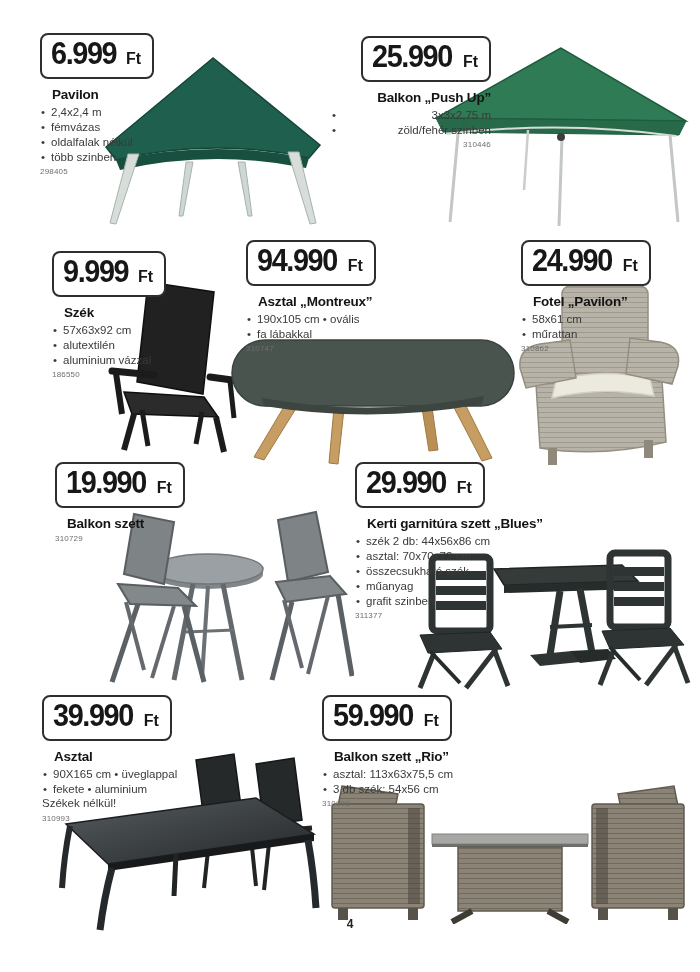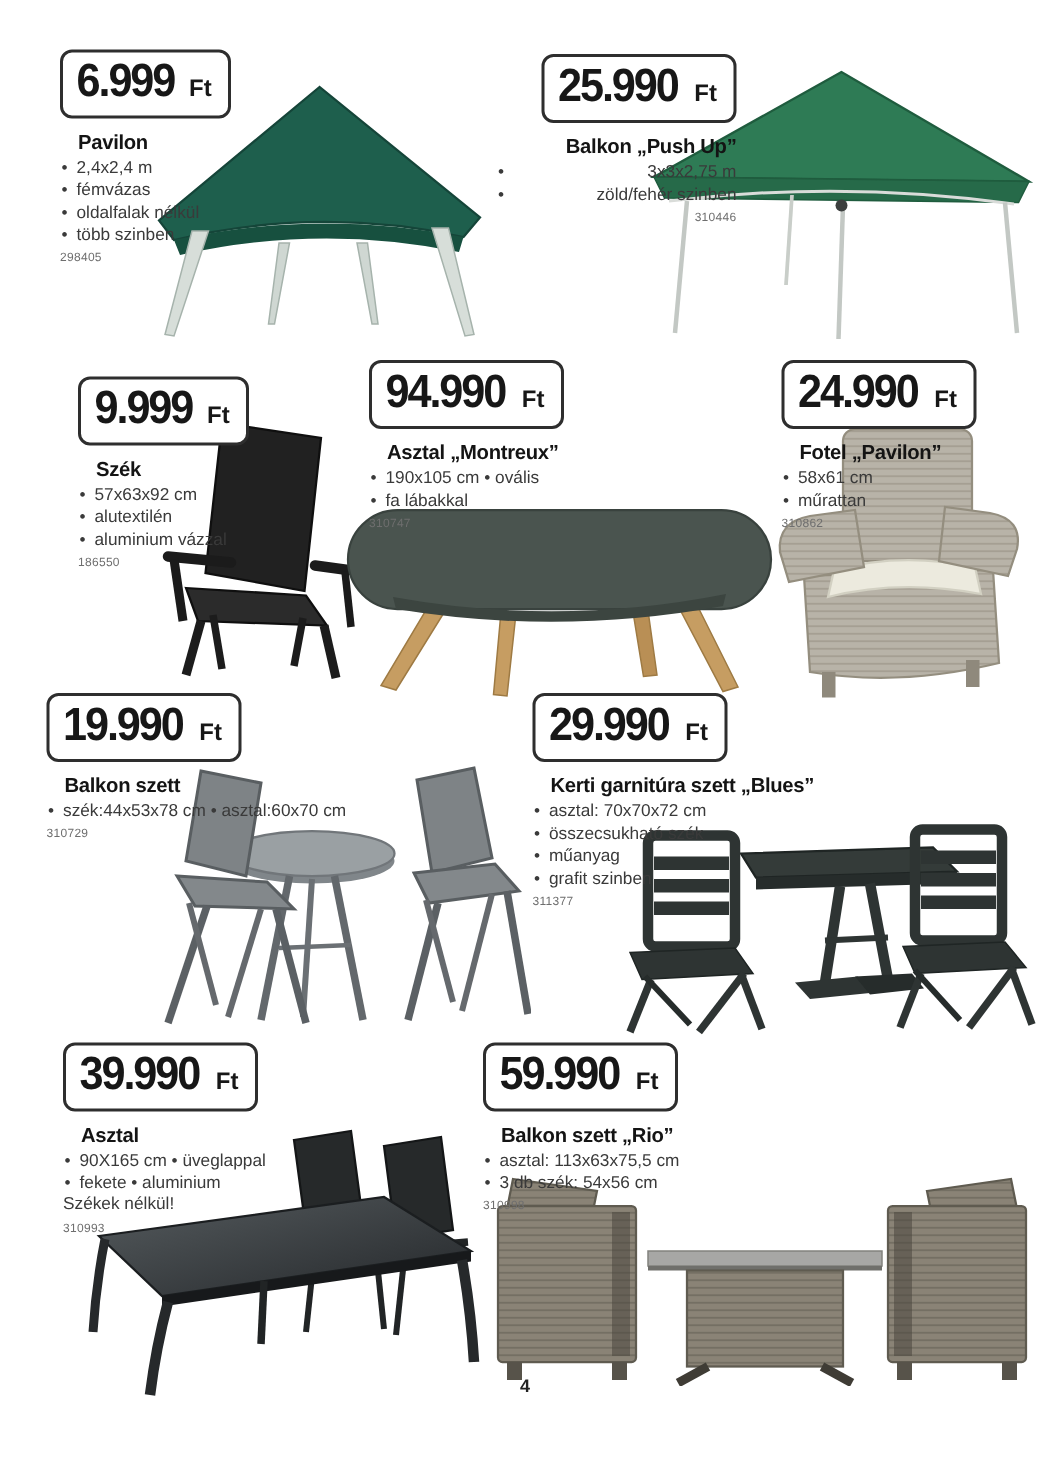--- a/index.html
+++ b/index.html
@@ -174,29 +174,26 @@
       <path d="M118 116 L96 188" stroke="#65696d" stroke-width="4"></path>
       <path d="M70 112 L88 180" stroke="#65696d" stroke-width="4"></path>
 
       <polygon points="222,30 260,22 272,82 232,92" fill="#7e8386" stroke="#595e61" stroke-width="2"></polygon>
       <polygon points="220,92 274,86 290,104 230,112" fill="#83888b" stroke="#595e61" stroke-width="2"></polygon>
       <path d="M236 112 L216 190" stroke="#5b6064" stroke-width="5"></path>
       <path d="M282 104 L296 186" stroke="#5b6064" stroke-width="5"></path>
       <path d="M272 106 L252 184" stroke="#65696d" stroke-width="4"></path>
       <path d="M228 110 L246 178" stroke="#65696d" stroke-width="4"></path>
     </svg>
-    <div class="info" style="left:31px;top:462px;width:280px;">
+    <div class="info" style="left:55px;top:462px;width:280px;">
       <div class="pricebox">
         <span class="price">19.990</span>
         <span class="ft">Ft</span>
       </div>
       <div class="title">Balkon szett</div>
-      <ul class="bullets">
-        <li>szék:44x53x78 cm • asztal:60x70 cm</li>
-      </ul>
       <div class="code">310729</div>
     </div>
   </section>
 
   <section>
     <svg class="art" style="left:402px;top:533px;" width="290" height="159" viewBox="0 0 290 159">
 
       <polygon points="92,36 220,32 236,48 102,52" fill="#343b39" stroke="#1f2524" stroke-width="1.5"></polygon>
       <polygon points="102,52 236,48 236,56 102,60" fill="#262c2b"></polygon>
       <path d="M158 58 L148 122" stroke="#2e3433" stroke-width="7"></path>
@@ -225,20 +222,21 @@
       <path d="M274 112 L244 152" stroke="#2e3433" stroke-width="5"></path>
       <path d="M208 114 L238 147" stroke="#262c2b" stroke-width="4"></path>
     </svg>
     <div class="info" style="left:355px;top:462px;width:200px;">
       <div class="pricebox">
         <span class="price">29.990</span>
         <span class="ft">Ft</span>
       </div>
       <div class="title">Kerti garnitúra szett „Blues”</div>
       <ul class="bullets">
+        <li>szék 2 db: 44x56x86 cm</li>
         <li>asztal: 70x70x72 cm</li>
         <li>összecsukható szék</li>
         <li>műanyag</li>
         <li>grafit szinben</li>
       </ul>
       <div class="code">311377</div>
     </div>
   </section>
 
   <section>

